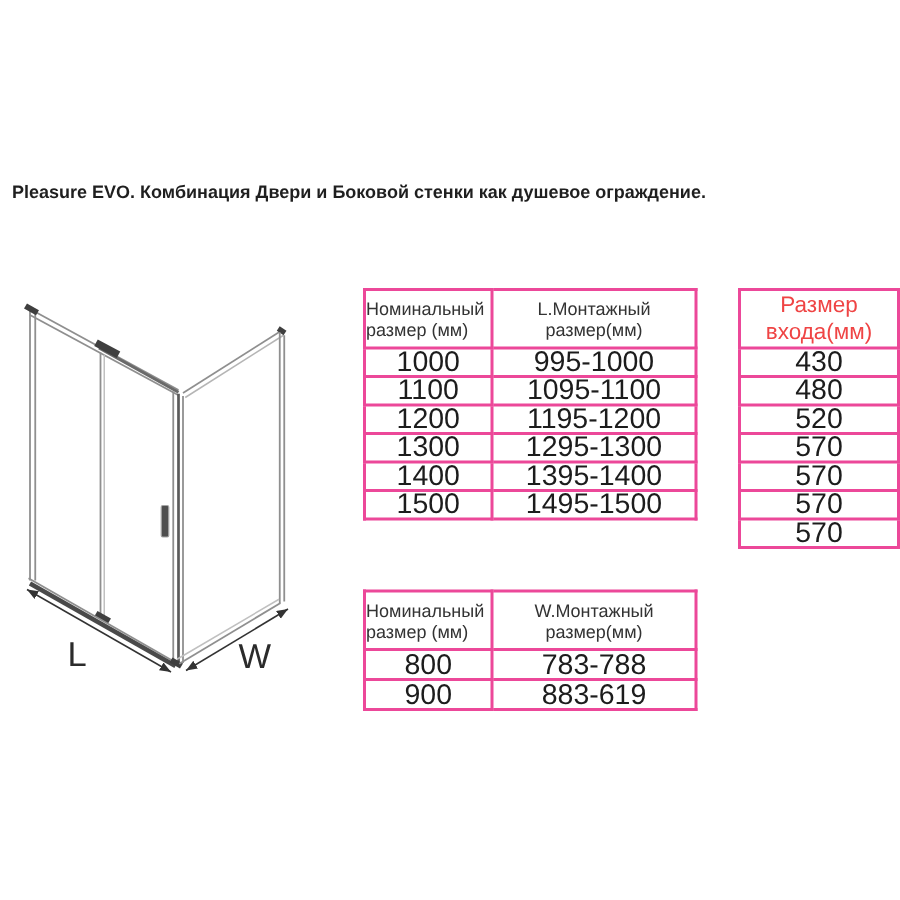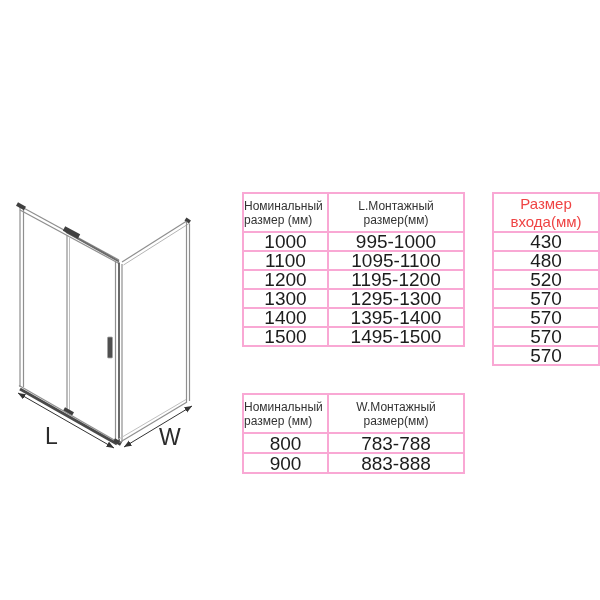--- a/index.html
+++ b/index.html
@@ -12,21 +12,21 @@
     font-size:12px; font-weight:bold; line-height:16px; color:#1f1f1f;
   }
   .title-line { white-space:pre; }
 
   .diagram-wrap { position:absolute; left:0; top:190px; width:235px; height:290px; }
 
   table.dim-table {
     position:absolute; border-collapse:collapse; table-layout:fixed;
     background:#ffffff; color:#1c1c1c;
   }
-  table.dim-table td, table.dim-table th { border:2px solid #f9a8d4; padding:0; }
+  table.dim-table td, table.dim-table th { border:2px solid #ec4899; padding:0; }
 
   .l-table { left:242px; top:192px; width:221px; }
   .w-table { left:242px; top:393px; width:221px; }
   .entrance-table { left:492px; top:192px; width:106px; }
 
   th.hdr {
     font-size:12px; font-weight:normal; color:#333333; line-height:14px;
     vertical-align:middle; height:37px;
   }
   th.hdr-left  { text-align:left; padding-left:5px; }
@@ -38,20 +38,21 @@
     text-align:center; vertical-align:middle; color:#1c1c1c;
   }
   .w-table td.val { height:18px; }
 </style>
 </head>
 <body>
 
 <div class="page">
 
   <div class="title-block">
+    <div class="title-line">Pleasure EVO. Комбинация Двери и Боковой стенки как душевое ограждение.</div>
   </div>
 
   <div class="diagram-wrap">
     <svg width="235" height="290" viewBox="0 0 235 290">
       <defs>
         <marker id="ahE" orient="auto" markerUnits="userSpaceOnUse" markerWidth="9" markerHeight="8" refX="7.5" refY="3">
           <path d="M0,0 L7.5,3 L0,6 Z" fill="#333333"></path>
         </marker>
         <marker id="ahS" orient="auto-start-reverse" markerUnits="userSpaceOnUse" markerWidth="9" markerHeight="8" refX="7.5" refY="3">
           <path d="M0,0 L7.5,3 L0,6 Z" fill="#333333"></path>
@@ -206,18 +207,18 @@
         </th>
       </tr>
     </thead>
     <tbody>
       <tr>
         <td class="val">800</td>
         <td class="val">783-788</td>
       </tr>
       <tr>
         <td class="val">900</td>
-        <td class="val">883-888</td>
+        <td class="val">883-619</td>
       </tr>
     </tbody>
   </table>
 
 </div>
 
 </body></html>

